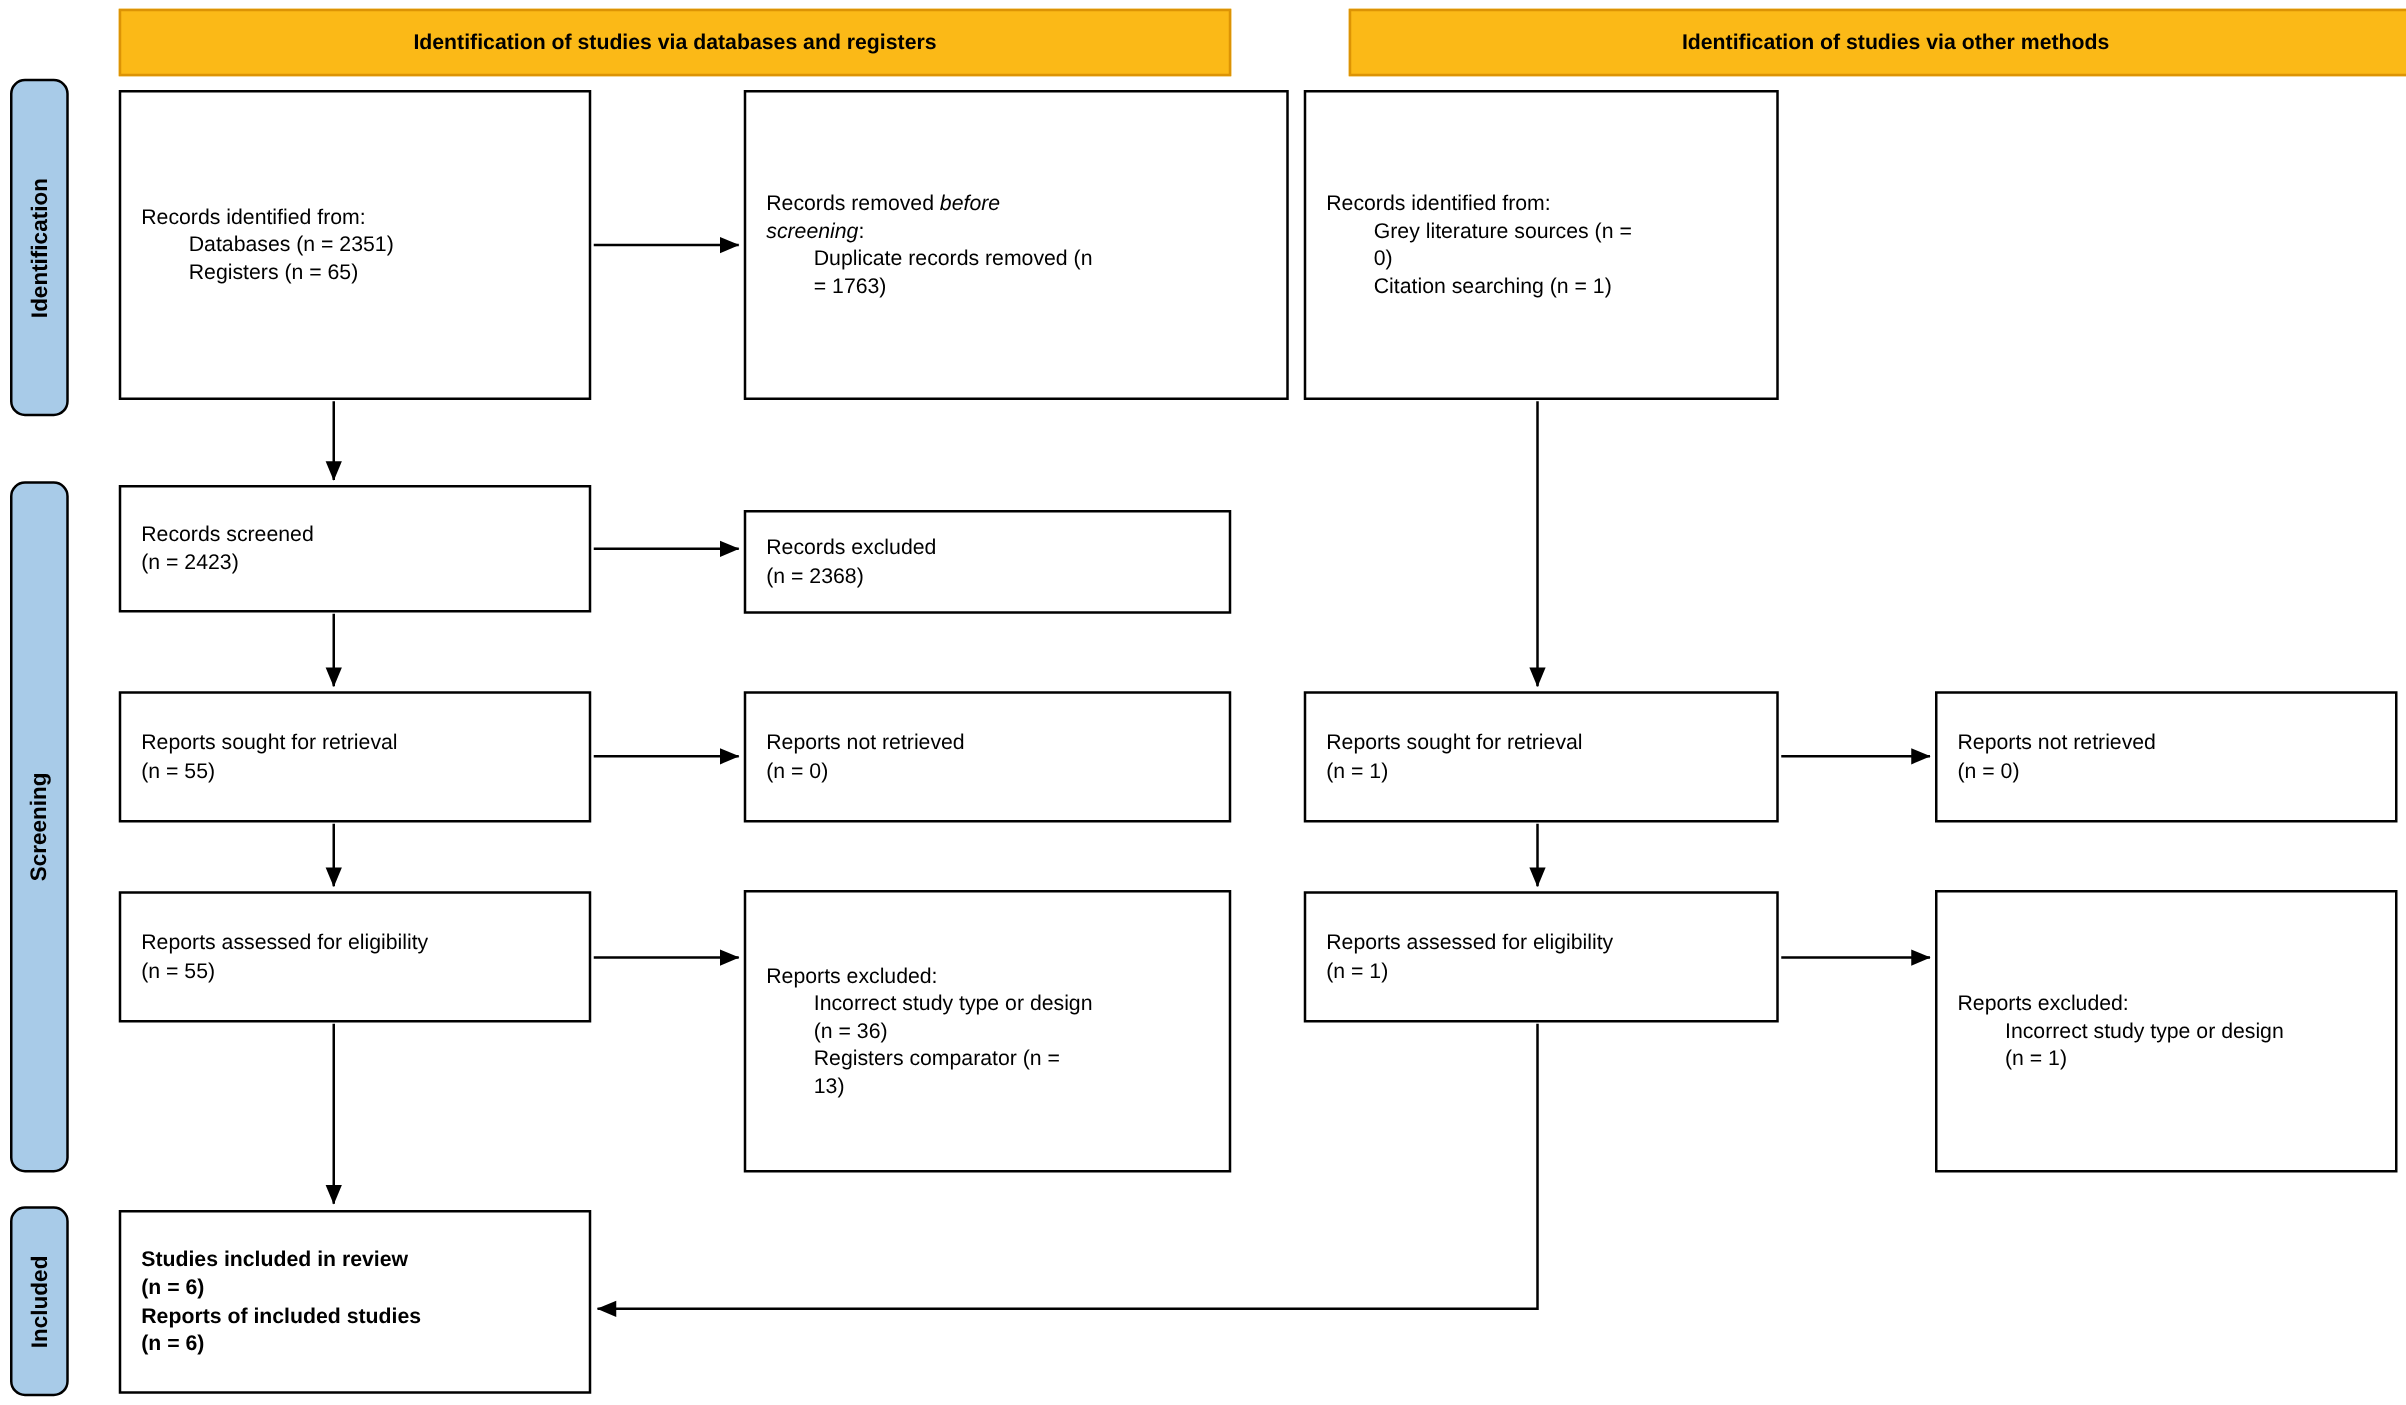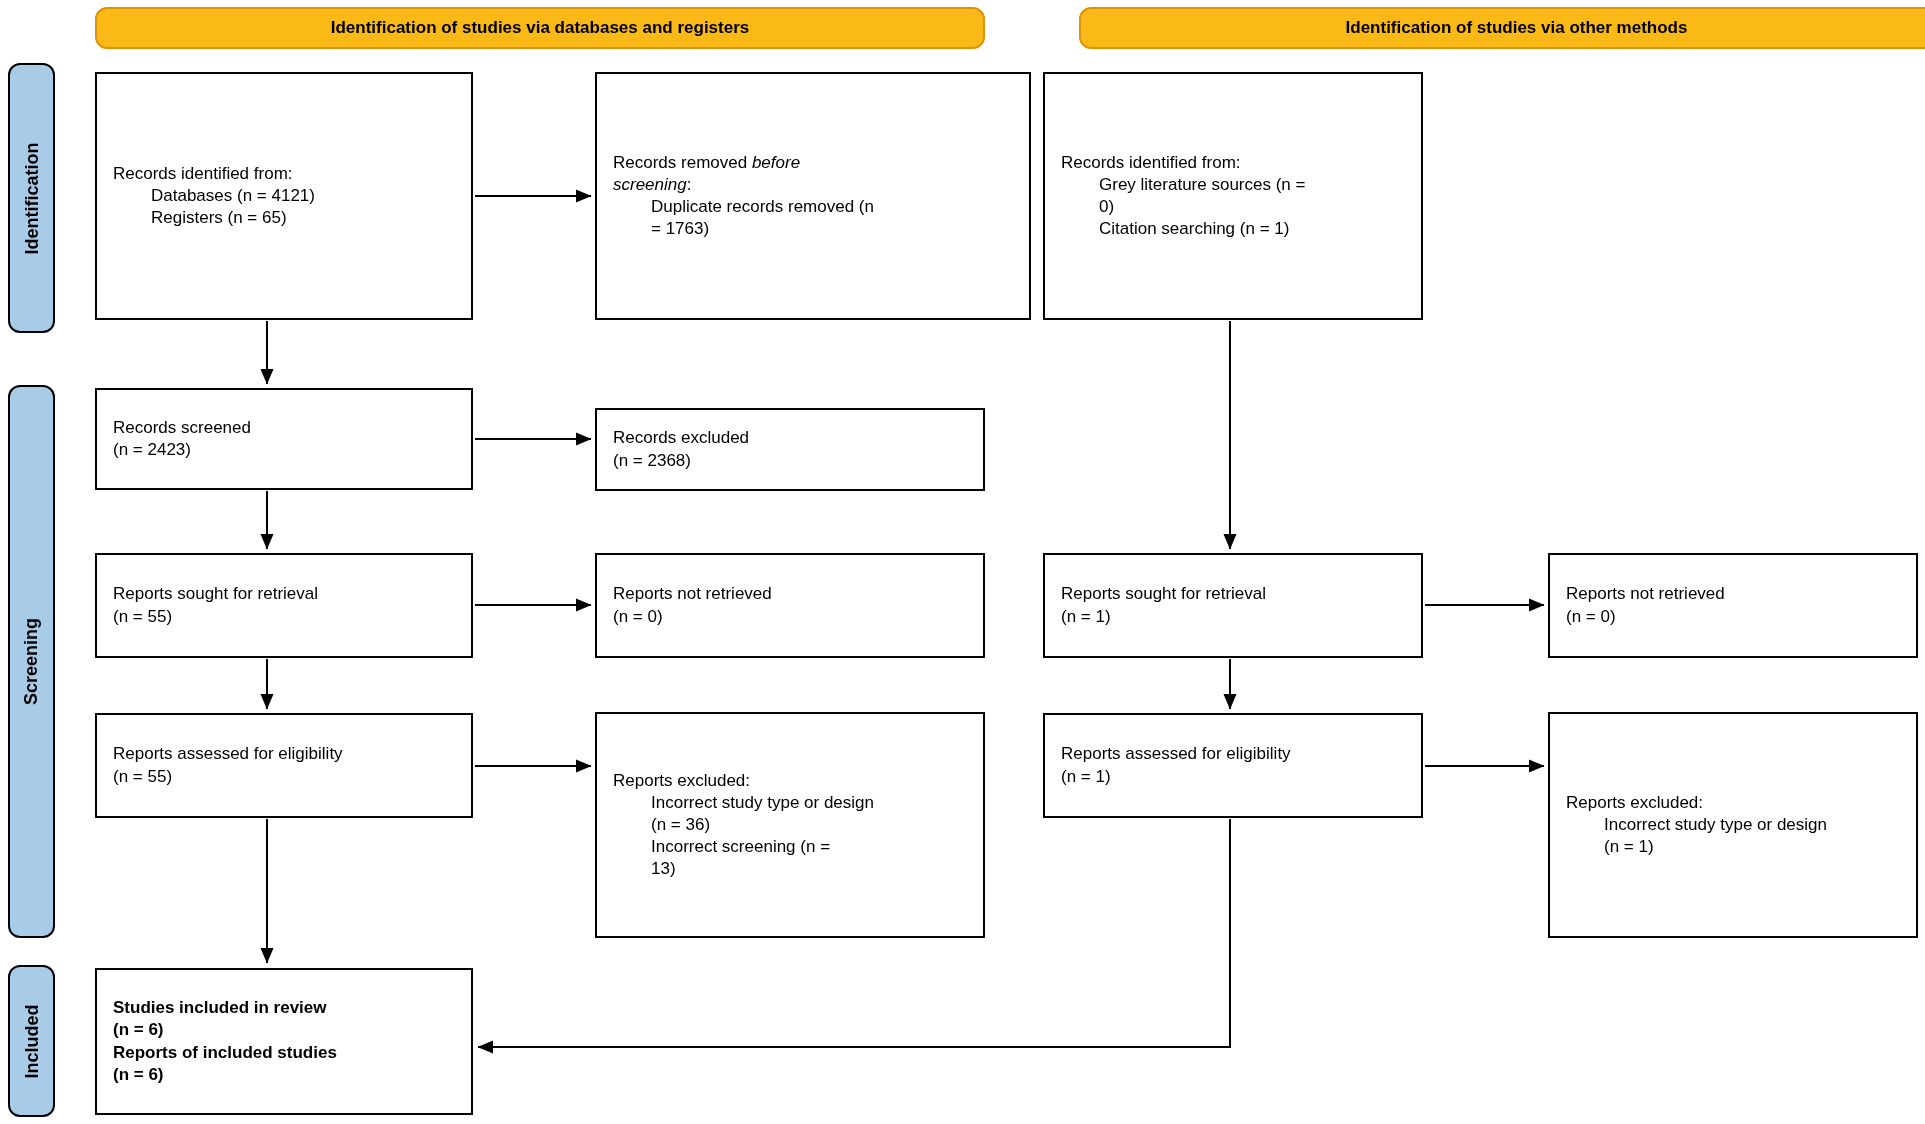--- a/index.html
+++ b/index.html
@@ -7,24 +7,24 @@
     --header-border:#DC9305;
     --sidebar-fill:#A8CBE8;
     --box-border:#000000;
     --arrow-color:#000000;
   }
   *{box-sizing:border-box;}
   body{margin:0;background:#ffffff;font-family:"Liberation Sans", sans-serif;color:#000;}
   .canvas{position:relative;width:1925px;height:1124px;background:#fff;overflow:hidden;}
 
   .header-box{
-    position:absolute;height:42px;top:7px;
+    position:absolute;height:54px;top:7px;
     background:var(--header-fill);
     border:2px solid var(--header-border);
-    border-radius:12px;
+    border-radius:0;
     display:flex;align-items:center;justify-content:center;
     font-weight:bold;font-size:17px;
   }
   .side-bar{
     position:absolute;left:8px;width:47px;
     background:var(--sidebar-fill);
     border:2.5px solid #000;
     border-radius:12px;
     display:flex;align-items:center;justify-content:center;
   }
@@ -66,21 +66,21 @@
   </div>
   <div class="side-bar" style="top:385px;height:553px;">
     <span class="rot">Screening</span>
   </div>
   <div class="side-bar" style="top:965px;height:152px;">
     <span class="rot">Included</span>
   </div>
 
   <div class="fbox" style="left:95px;top:72px;width:378px;height:248px;">
     <div class="line">Records identified from:</div>
-    <div class="line indent">Databases (n = 4121)</div>
+    <div class="line indent">Databases (n = 2351)</div>
     <div class="line indent">Registers (n = 65)</div>
   </div>
 
   <div class="fbox" style="left:595px;top:72px;width:436px;height:248px;">
     <div class="line"><span>Records removed </span><em>before</em></div>
     <div class="line"><em>screening</em><span>:</span></div>
     <div class="line indent">Duplicate records removed (n</div>
     <div class="line indent">= 1763)</div>
   </div>
 
@@ -106,21 +106,21 @@
 
   <div class="fbox" style="left:95px;top:713px;width:378px;height:105px;">
     <div class="line">Reports assessed for eligibility</div>
     <div class="line">(n = 55)</div>
   </div>
 
   <div class="fbox" style="left:595px;top:712px;width:390px;height:226px;">
     <div class="line">Reports excluded:</div>
     <div class="line indent">Incorrect study type or design</div>
     <div class="line indent">(n = 36)</div>
-    <div class="line indent">Incorrect screening (n =</div>
+    <div class="line indent">Registers comparator (n =</div>
     <div class="line indent">13)</div>
   </div>
 
   <div class="fbox" style="left:95px;top:968px;width:378px;height:147px;font-weight:bold;">
     <div class="line">Studies included in review</div>
     <div class="line">(n = 6)</div>
     <div class="line">Reports of included studies</div>
     <div class="line">(n = 6)</div>
   </div>
 

